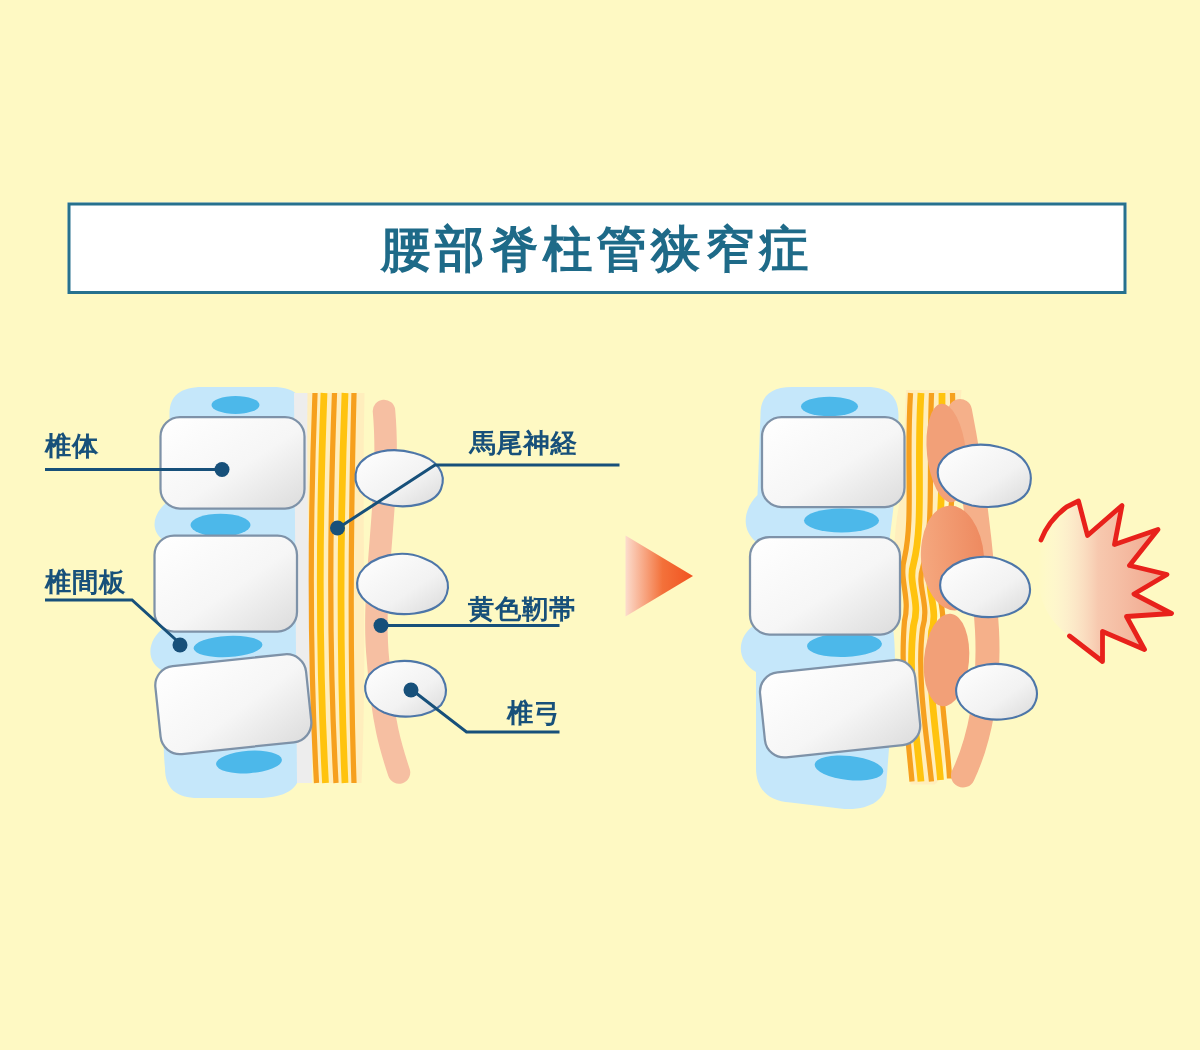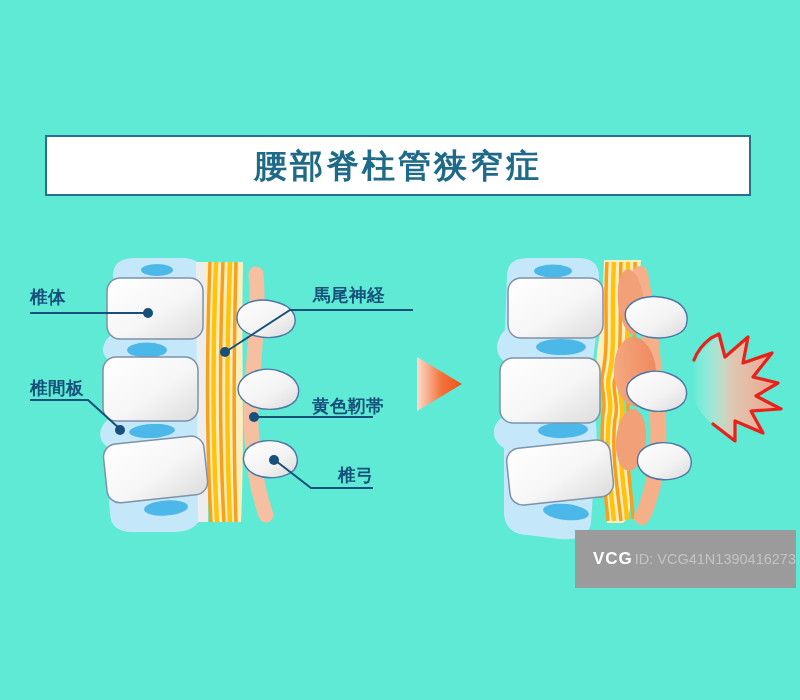--- a/index.html
+++ b/index.html
@@ -1,16 +1,16 @@
 <!DOCTYPE html>
 <html><head>
 <meta charset="utf-8">
 <style>
   html,body{margin:0;padding:0;background:#fff;}
-  .canvas{position:relative;width:800px;height:700px;background:#5eead4;overflow:hidden;
+  .canvas{position:relative;width:800px;height:700px;background:#fef9c3;overflow:hidden;
           font-family:"Liberation Sans","DejaVu Sans",sans-serif;}
   .title-box{position:absolute;left:45px;top:135px;width:706px;height:61px;
              border:2px solid #26718e;box-sizing:border-box;
              display:flex;align-items:center;justify-content:center;background:#fff;}
   .title-box span{color:#1e6a88;font-size:33px;font-weight:bold;letter-spacing:3px;line-height:1;}
   svg.illu{position:absolute;left:0;top:0;}
   .lbl{fill:#17507a;font-size:17.5px;font-weight:600;letter-spacing:0.5px;}
   .leader{stroke:#17507a;stroke-width:2;fill:none;}
   .ldot{fill:#17507a;}
   .vert{fill:url(#vg);stroke:#7e92a8;stroke-width:1.5;}
@@ -144,28 +144,14 @@
         <path fill="url(#burstg)" stroke="none" d="M694,398 C690,382 692,364 700,352 L719,334 L725,357 L748,337 L743,363
                  L772,353 L753,377 L778,383 L756,396 L781,409 L751,411 L763,433
                  L735,421 L735,441 L713,424 C703,417 697,408 694,398 Z"></path>
         <path fill="none" stroke="#e8211b" stroke-width="3.2" stroke-linejoin="round" stroke-linecap="round" d="M694,360 C697,352 703,344 711,338 L719,334 L725,357 L748,337 L743,363
                  L772,353 L753,377 L778,383 L756,396 L781,409 L751,411 L763,433
                  L735,421 L735,441 L713,424"></path>
       </g>
     </g>
   </svg>
 
-  <div class="watermark">
-    <span class="vcg">VCG</span>
-    <svg width="40" height="48" viewBox="-20 -24 40 48" style="margin-left:-2px;">
-      <g fill="#ffffff">
-        <ellipse cx="0" cy="-13" rx="4.5" ry="8" transform="rotate(15)"></ellipse>
-        <ellipse cx="0" cy="-13" rx="4.5" ry="8" transform="rotate(75)"></ellipse>
-        <ellipse cx="0" cy="-13" rx="4.5" ry="8" transform="rotate(135)"></ellipse>
-        <ellipse cx="0" cy="-13" rx="4.5" ry="8" transform="rotate(195)"></ellipse>
-        <ellipse cx="0" cy="-13" rx="4.5" ry="8" transform="rotate(255)"></ellipse>
-        <ellipse cx="0" cy="-13" rx="4.5" ry="8" transform="rotate(315)"></ellipse>
-      </g>
-    </svg>
-    <span class="wm-id">ID: VCG41N1390416273</span>
-  </div>
 
 </div>
 
 </body></html>

